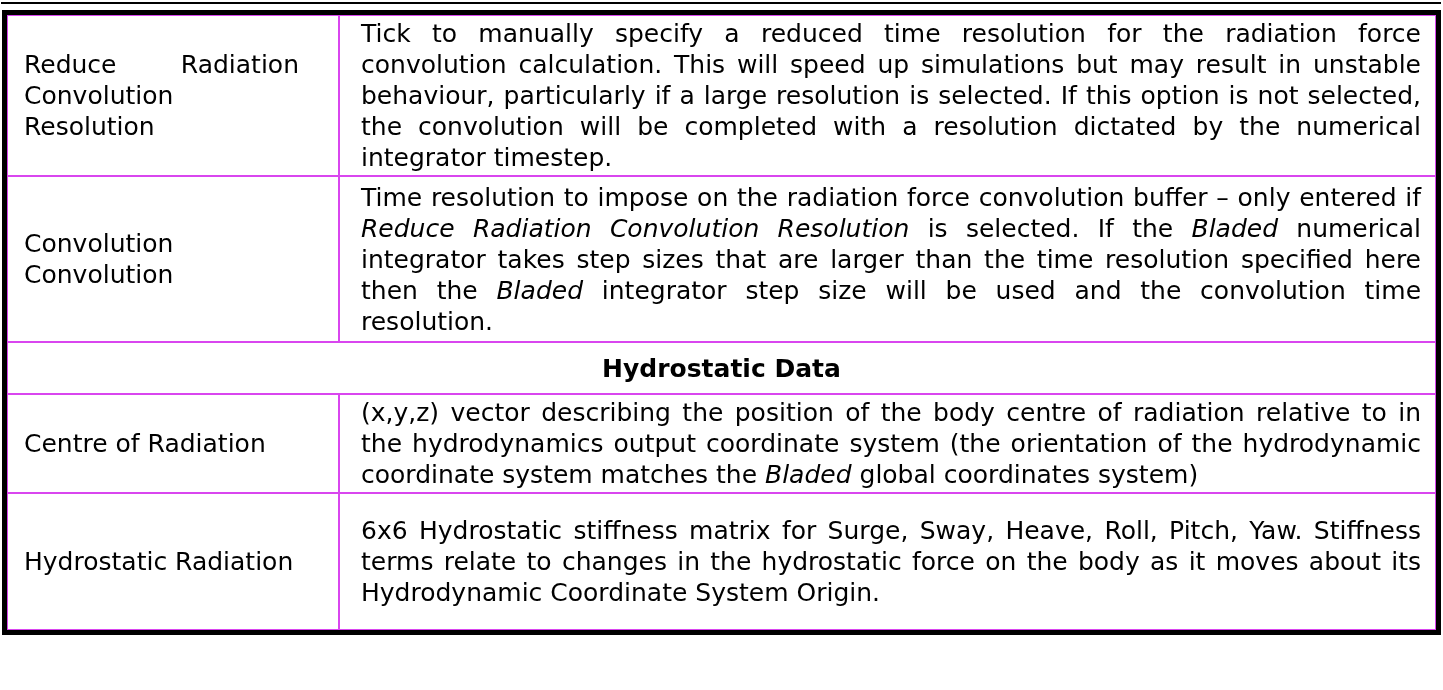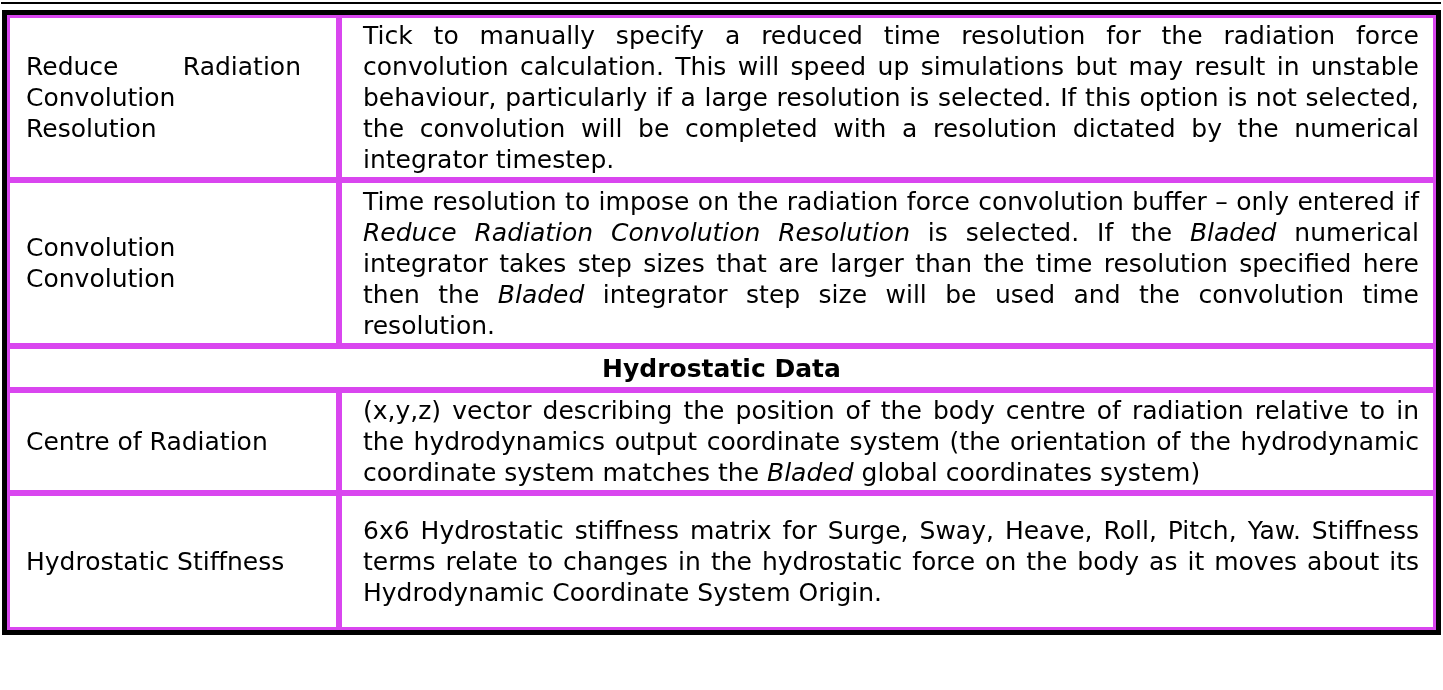--- a/index.html
+++ b/index.html
@@ -29,21 +29,21 @@
     left: 2px;
     width: 1439px;
     border: 5px solid #000000;
     border-collapse: separate;
     border-spacing: 0;
     table-layout: fixed;
     background: #ffffff;
   }
   col.c1 { width: 332px; }
   td {
-    border: 3px solid #d946ef;
+    border: 1px solid #d946ef;
     vertical-align: middle;
     font-size: 25px;
     line-height: 31px;
     background: #ffffff;
     margin-left: 35px;
   }
   td.term-cell {
     padding: 2px 0 2px 16px;
   }
   .term-text {
@@ -57,21 +57,21 @@
   td.section-cell {
     text-align: center;
     font-weight: bold;
     padding: 1px 0;
   }
   .seg-normal { font-style: normal; font-weight: normal; }
   .seg-italic { font-style: italic; }
   .seg-bold-italic { font-style: italic; font-weight: normal; }
   tbody tr:nth-child(1) { height: 161px; }
   tbody tr:nth-child(2) { height: 166px; }
-  tbody tr:nth-child(3) { height: 44px; }
+  tbody tr:nth-child(3) { height: 52px; }
   tbody tr:nth-child(4) { height: 58px; }
   tbody tr:nth-child(5) { height: 137px; }
   tbody tr:nth-child(6) { height: 89px; }
 </style>
 </head>
 <body>
 
 <div class="top-rule"></div>
 
 <table class="def-table">
@@ -96,18 +96,18 @@
         <td colspan="2" class="section-cell">Hydrostatic Data</td>
       </tr>
       <tr>
         <td class="term-cell">
           <div class="term-text">Centre of Radiation</div>
         </td>
         <td class="desc-cell"><span class="seg-normal">(x,y,z) vector describing the position of the body centre of radiation relative to in the hydrodynamics output coordinate system (the orientation of the hydrodynamic coordinate system matches the </span><span class="seg-bold-italic">Bladed</span><span class="seg-normal"> global coordinates system)</span></td>
       </tr>
       <tr>
         <td class="term-cell">
-          <div class="term-text">Hydrostatic Stiffness</div>
+          <div class="term-text">Hydrostatic Radiation</div>
         </td>
         <td class="desc-cell"><span class="seg-normal">6x6 Hydrostatic stiffness matrix for Surge, Sway, Heave, Roll, Pitch, Yaw. Stiffness terms relate to changes in the hydrostatic force on the body as it moves about its Hydrodynamic Coordinate System Origin.</span></td>
       </tr>
     </tbody>
 </table>
 
 </body></html>

